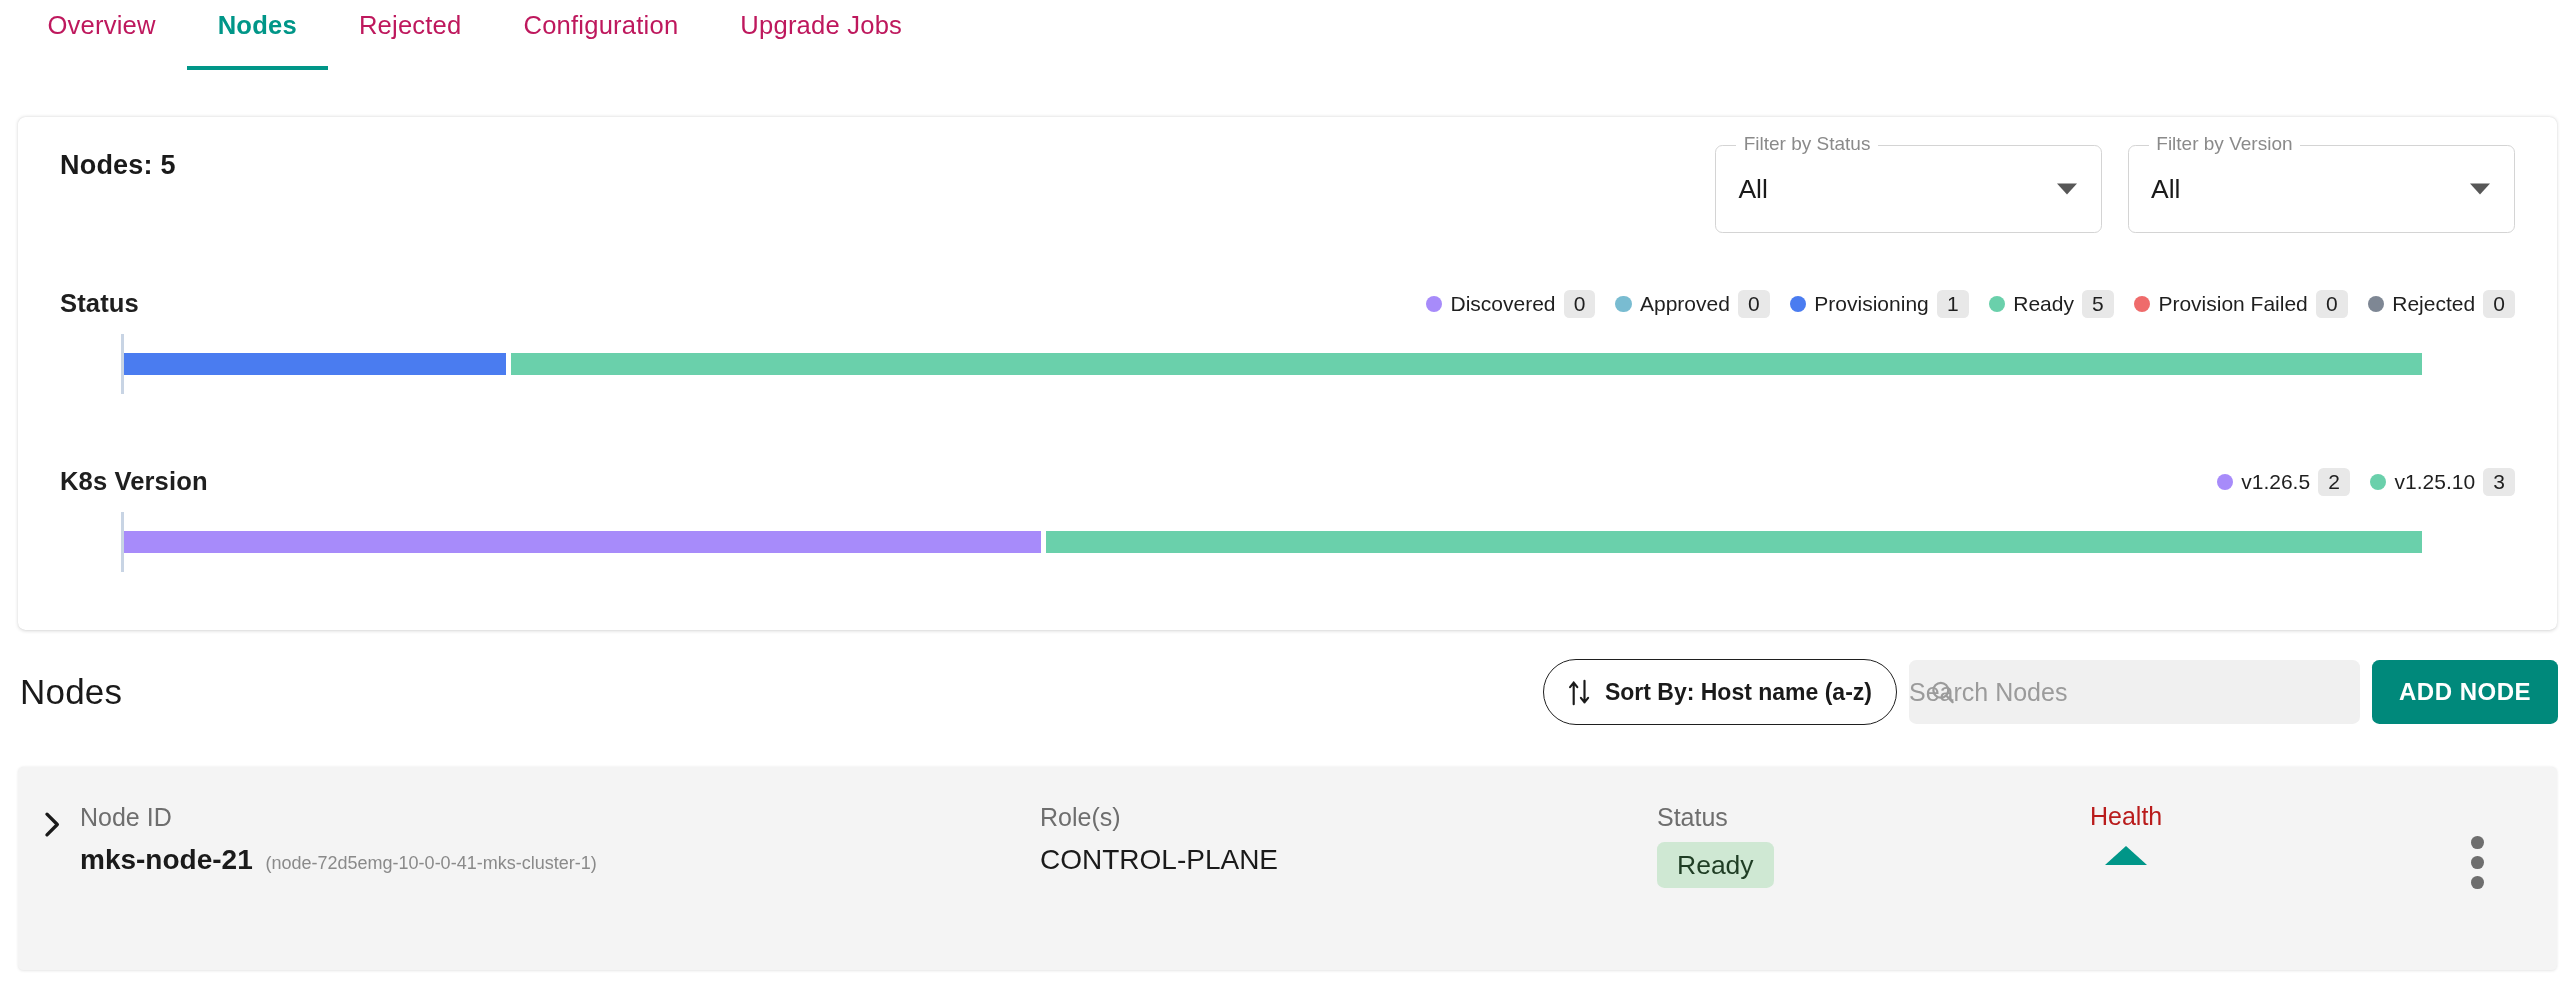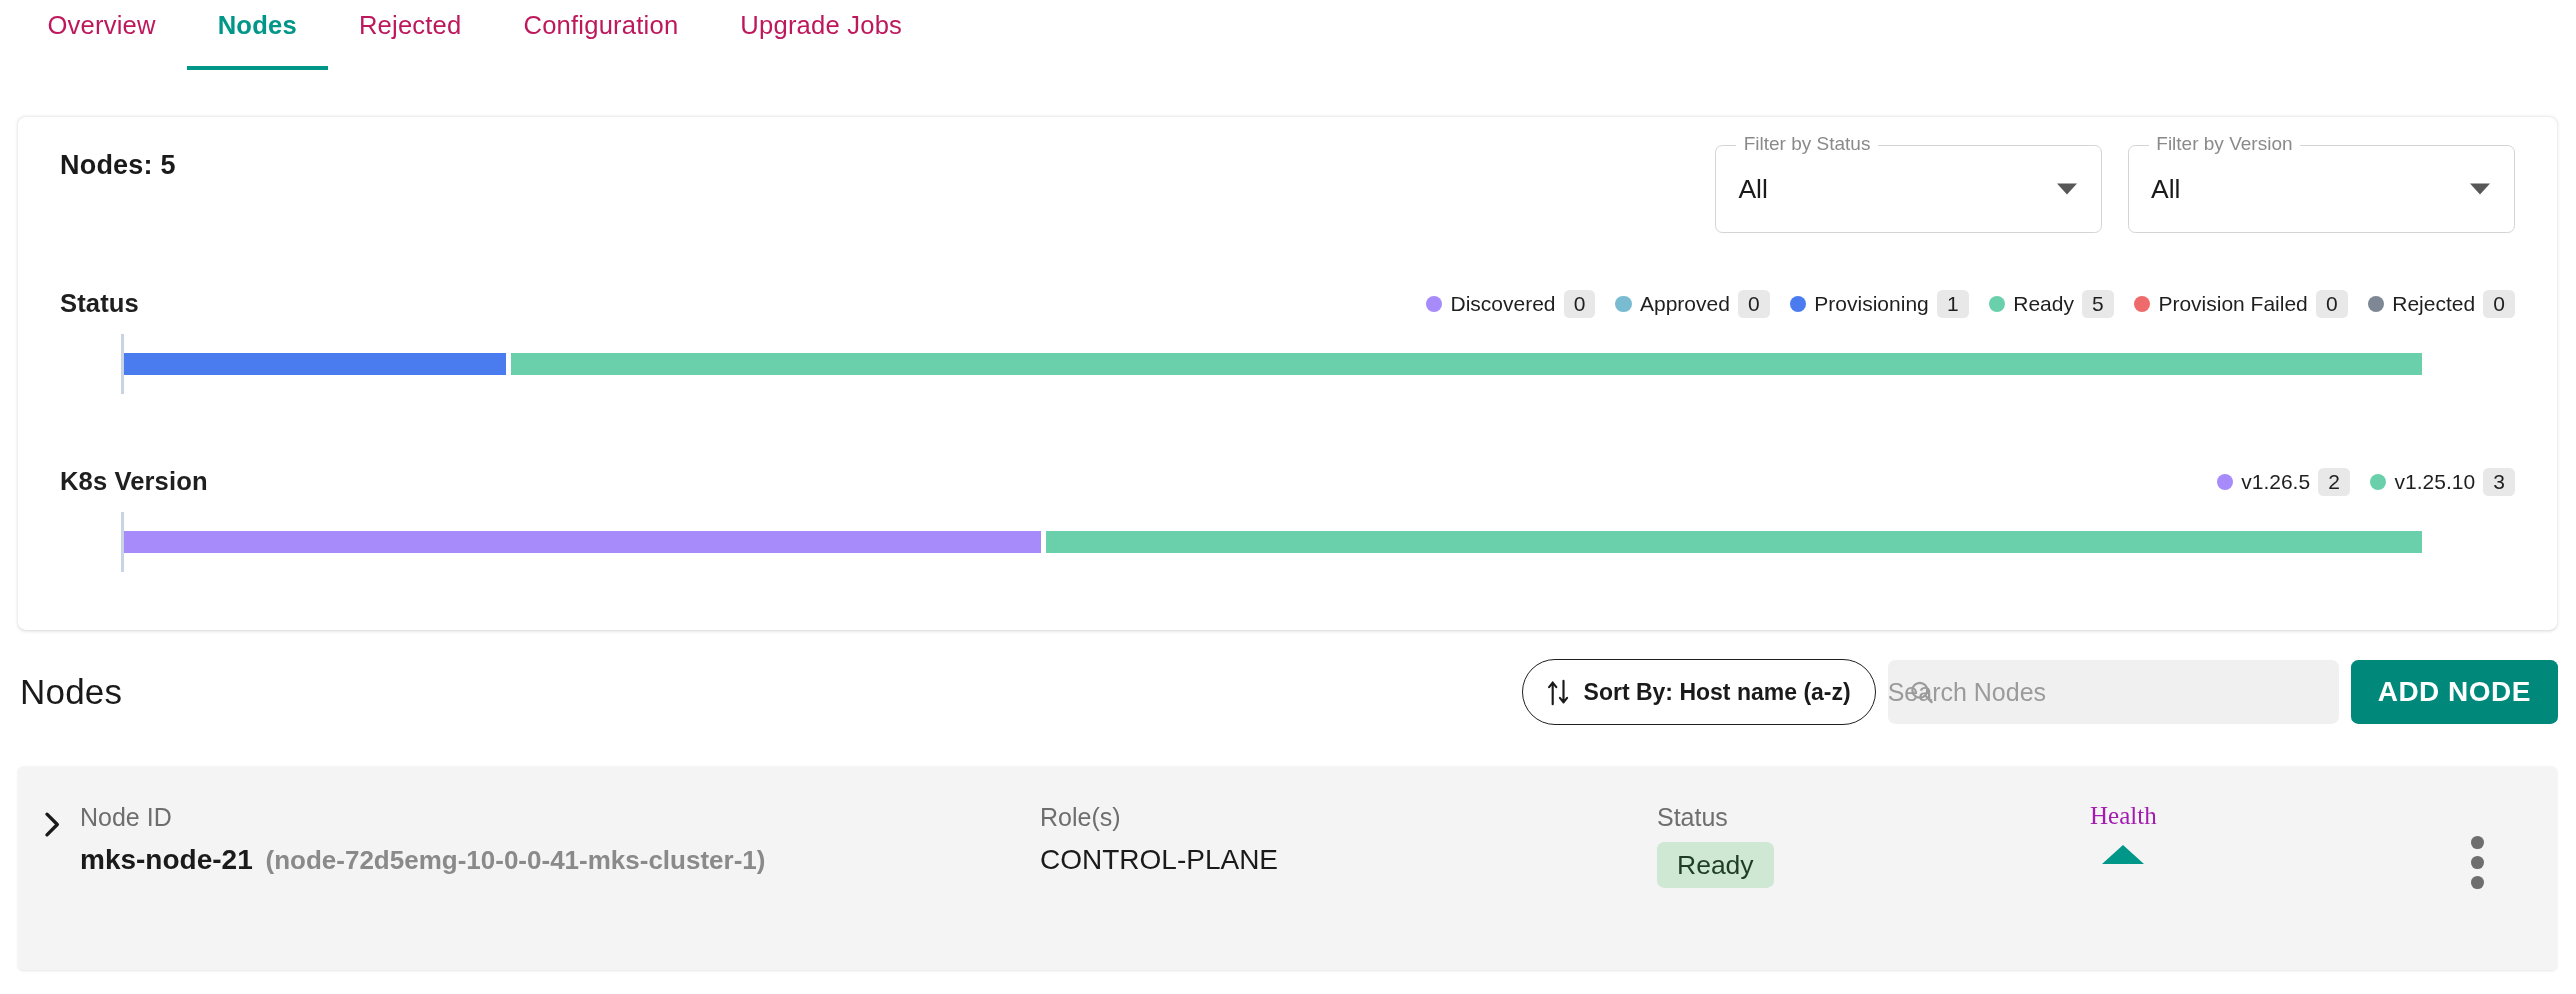--- a/index.html
+++ b/index.html
@@ -148,21 +148,21 @@
     font-family: "Liberation Sans", sans-serif;
     font-size: 25px; color: #1a1a1a; width: 100%;
   }
   .search-input::placeholder { color: #9b9b9b; }
 
   .add-btn {
     height: 64px; padding: 0 27px;
     background: #00897b; color: #fff;
     border: none; border-radius: 7.3px;
     font-family: "Liberation Sans", sans-serif;
-    font-size: 28px; font-weight: 700; letter-spacing: 0.5px;
+    font-size: 24px; font-weight: 700; letter-spacing: 0.5px;
     cursor: pointer; white-space: nowrap;
   }
 
   
   .node-row {
     position: absolute; left: 18px; top: 767px;
     width: 2539px; height: 203px;
     background: #f4f4f4;
     border-radius: 5.5px;
     box-shadow: 0 0.9px 2.7px rgba(0,0,0,.10);
@@ -171,32 +171,32 @@
     position: absolute; left: 18px; top: 42px;
     width: 31px; height: 31px;
     cursor: pointer;
   }
   .col { position: absolute; top: 35px; }
   .col-head { font-size: 25px; color: #6e6e6e; line-height: 1.25; }
   .col-val  { font-size: 28px; color: #1a1a1a; margin-top: 9px; line-height: 1.25; }
 
   .col-node { left: 62px; }
   .node-name { font-weight: 700; }
-  .node-sub  { color: #8a8a8a; font-weight: 700; font-size: 26px; margin-left: 12.8px; }
+  .node-sub  { color: #8a8a8a; font-weight: 400; font-size: 18px; margin-left: 12.8px; }
 
   .col-role { left: 1022px; }
   .col-status { left: 1639px; }
   .status-pill {
     display: inline-block; margin-top: 9px;
     background: #cfe8d3; color: #1f3d24;
     font-size: 26.5px; border-radius: 7.3px;
     padding: 7.3px 20px;
   }
   .col-health { left: 2072px; text-align: center; }
-  .health-head { font-size: 25px; color: #a21caf; font-family: Liberation Serif, serif; }
+  .health-head { font-size: 25px; color: #b91c1c; }
   .health-tri {
     margin: 14.6px auto 0 auto;
     width: 0; height: 0;
     border-left: 21px solid transparent;
     border-right: 21px solid transparent;
     border-bottom: 19px solid #009688;
   }
   .kebab {
     position: absolute; right: 73px; top: 69px;
     width: 12.8px; cursor: pointer;

